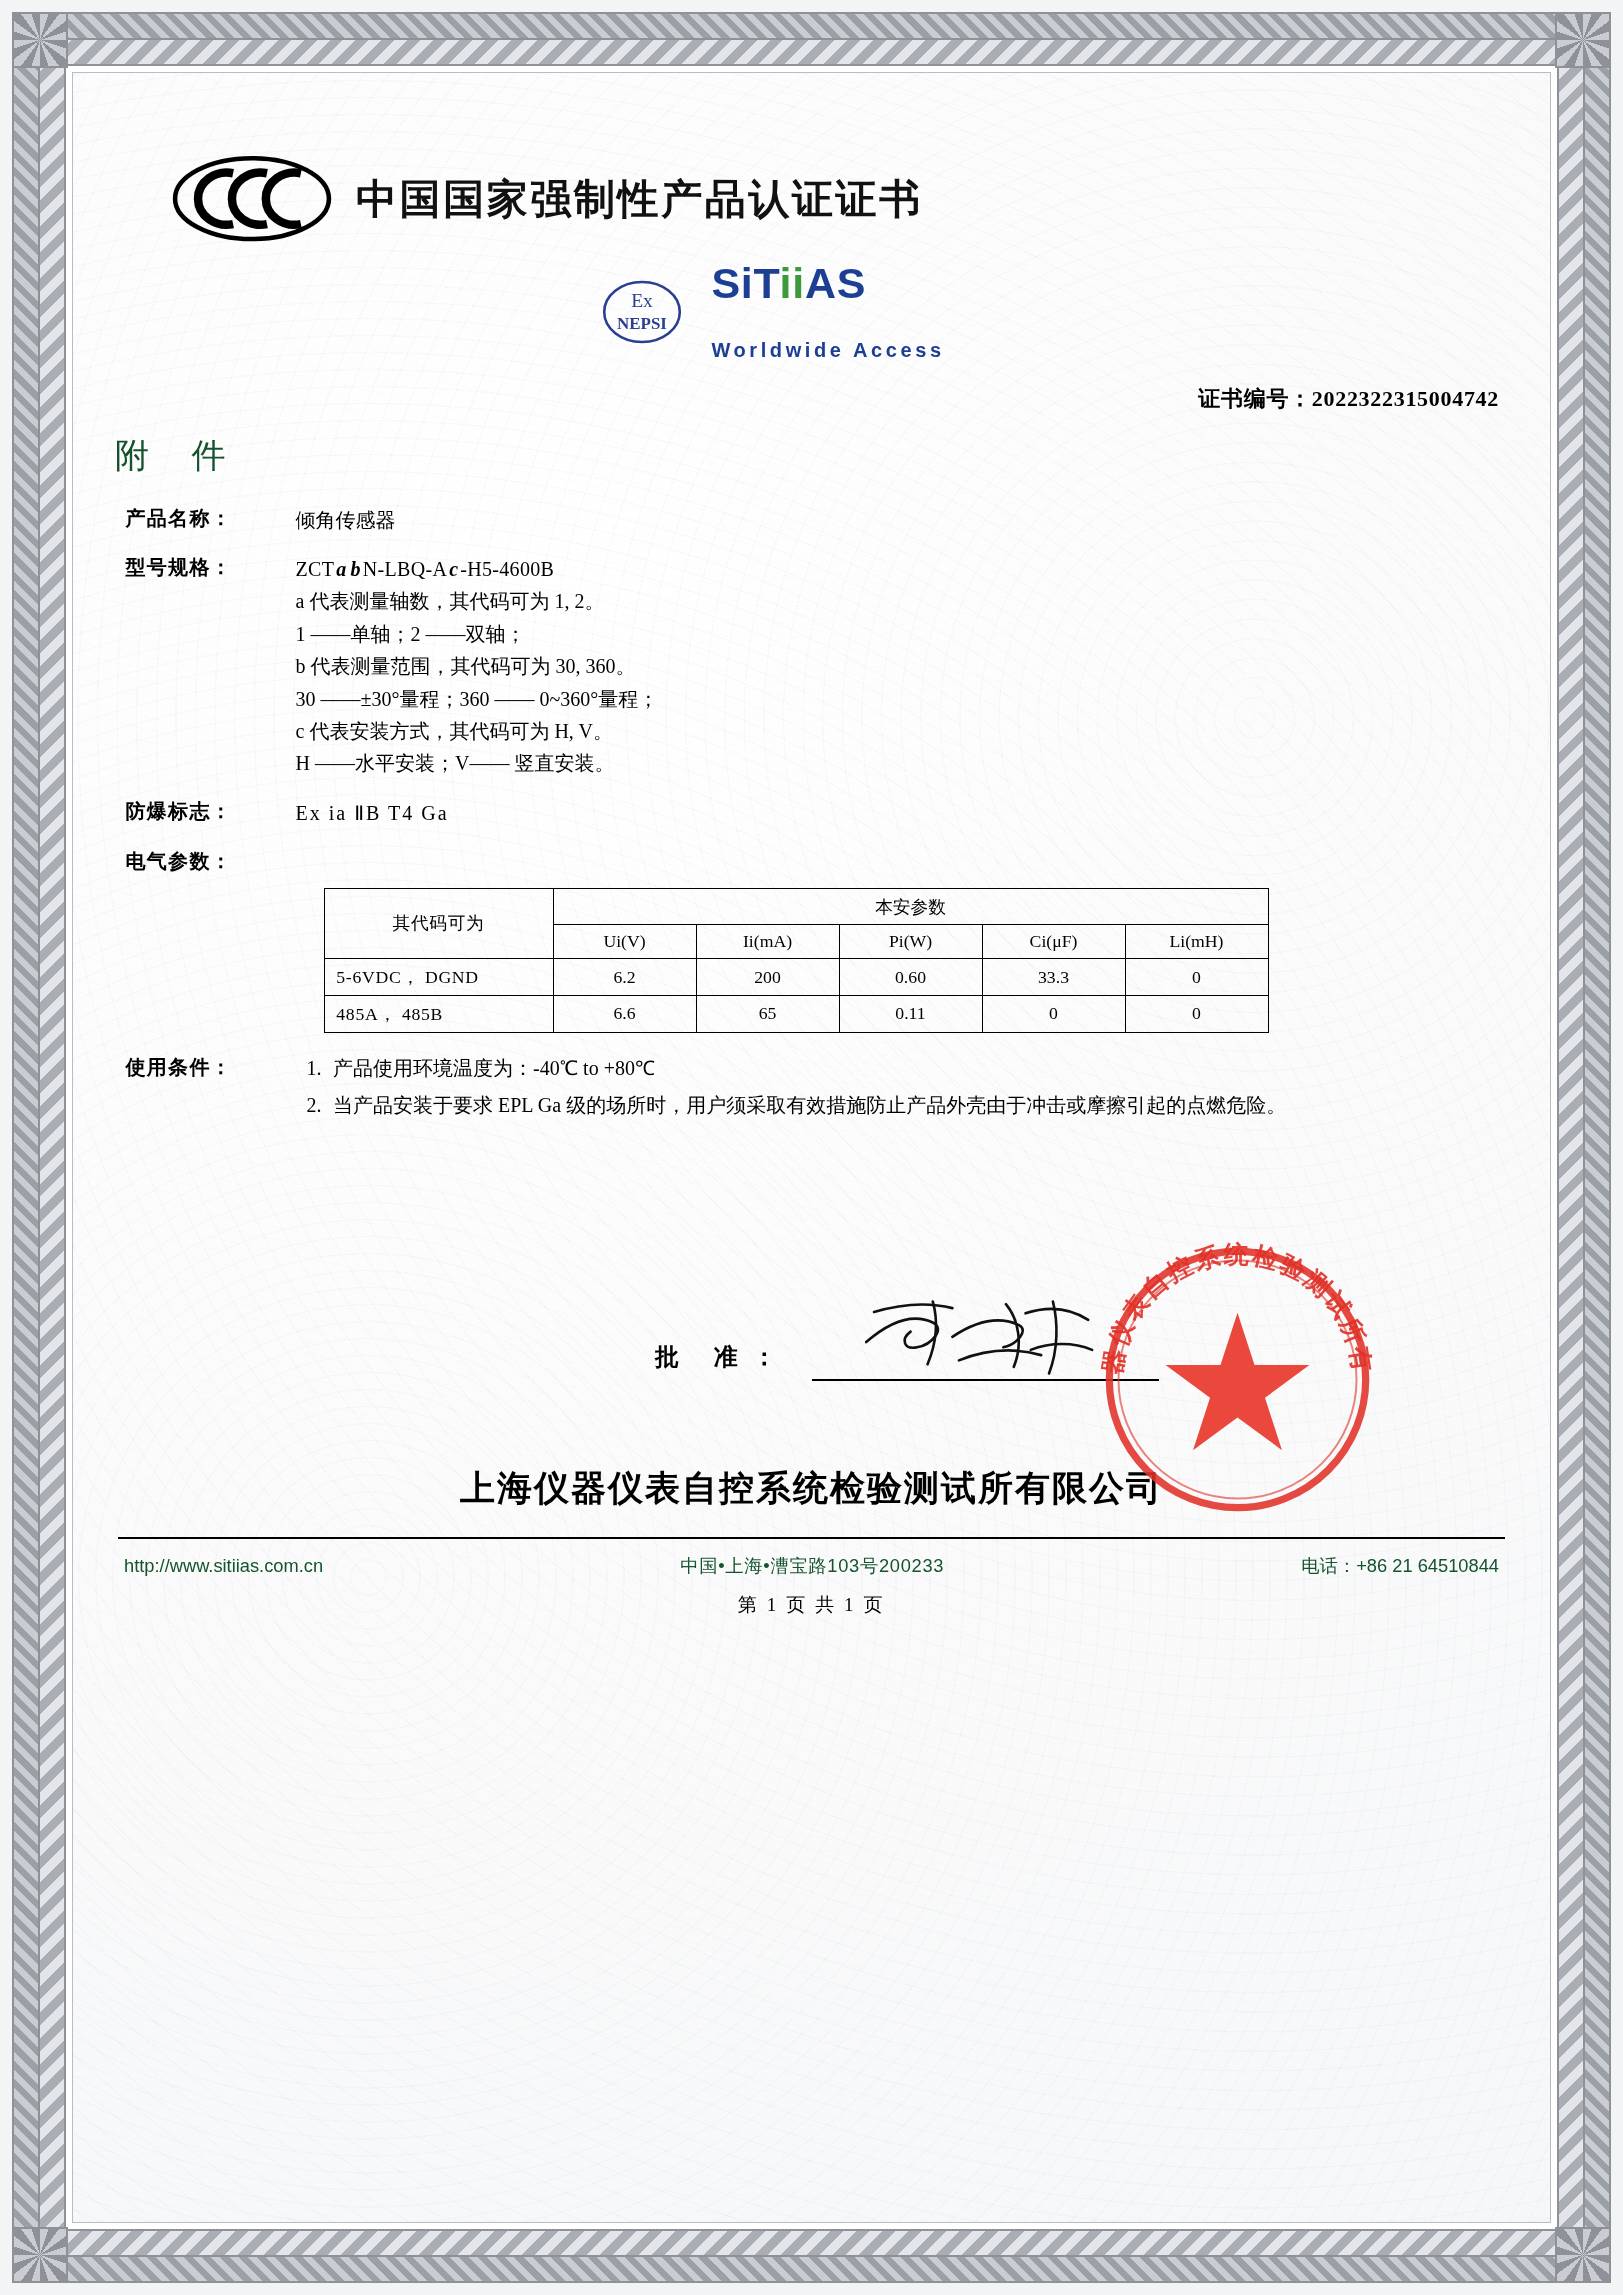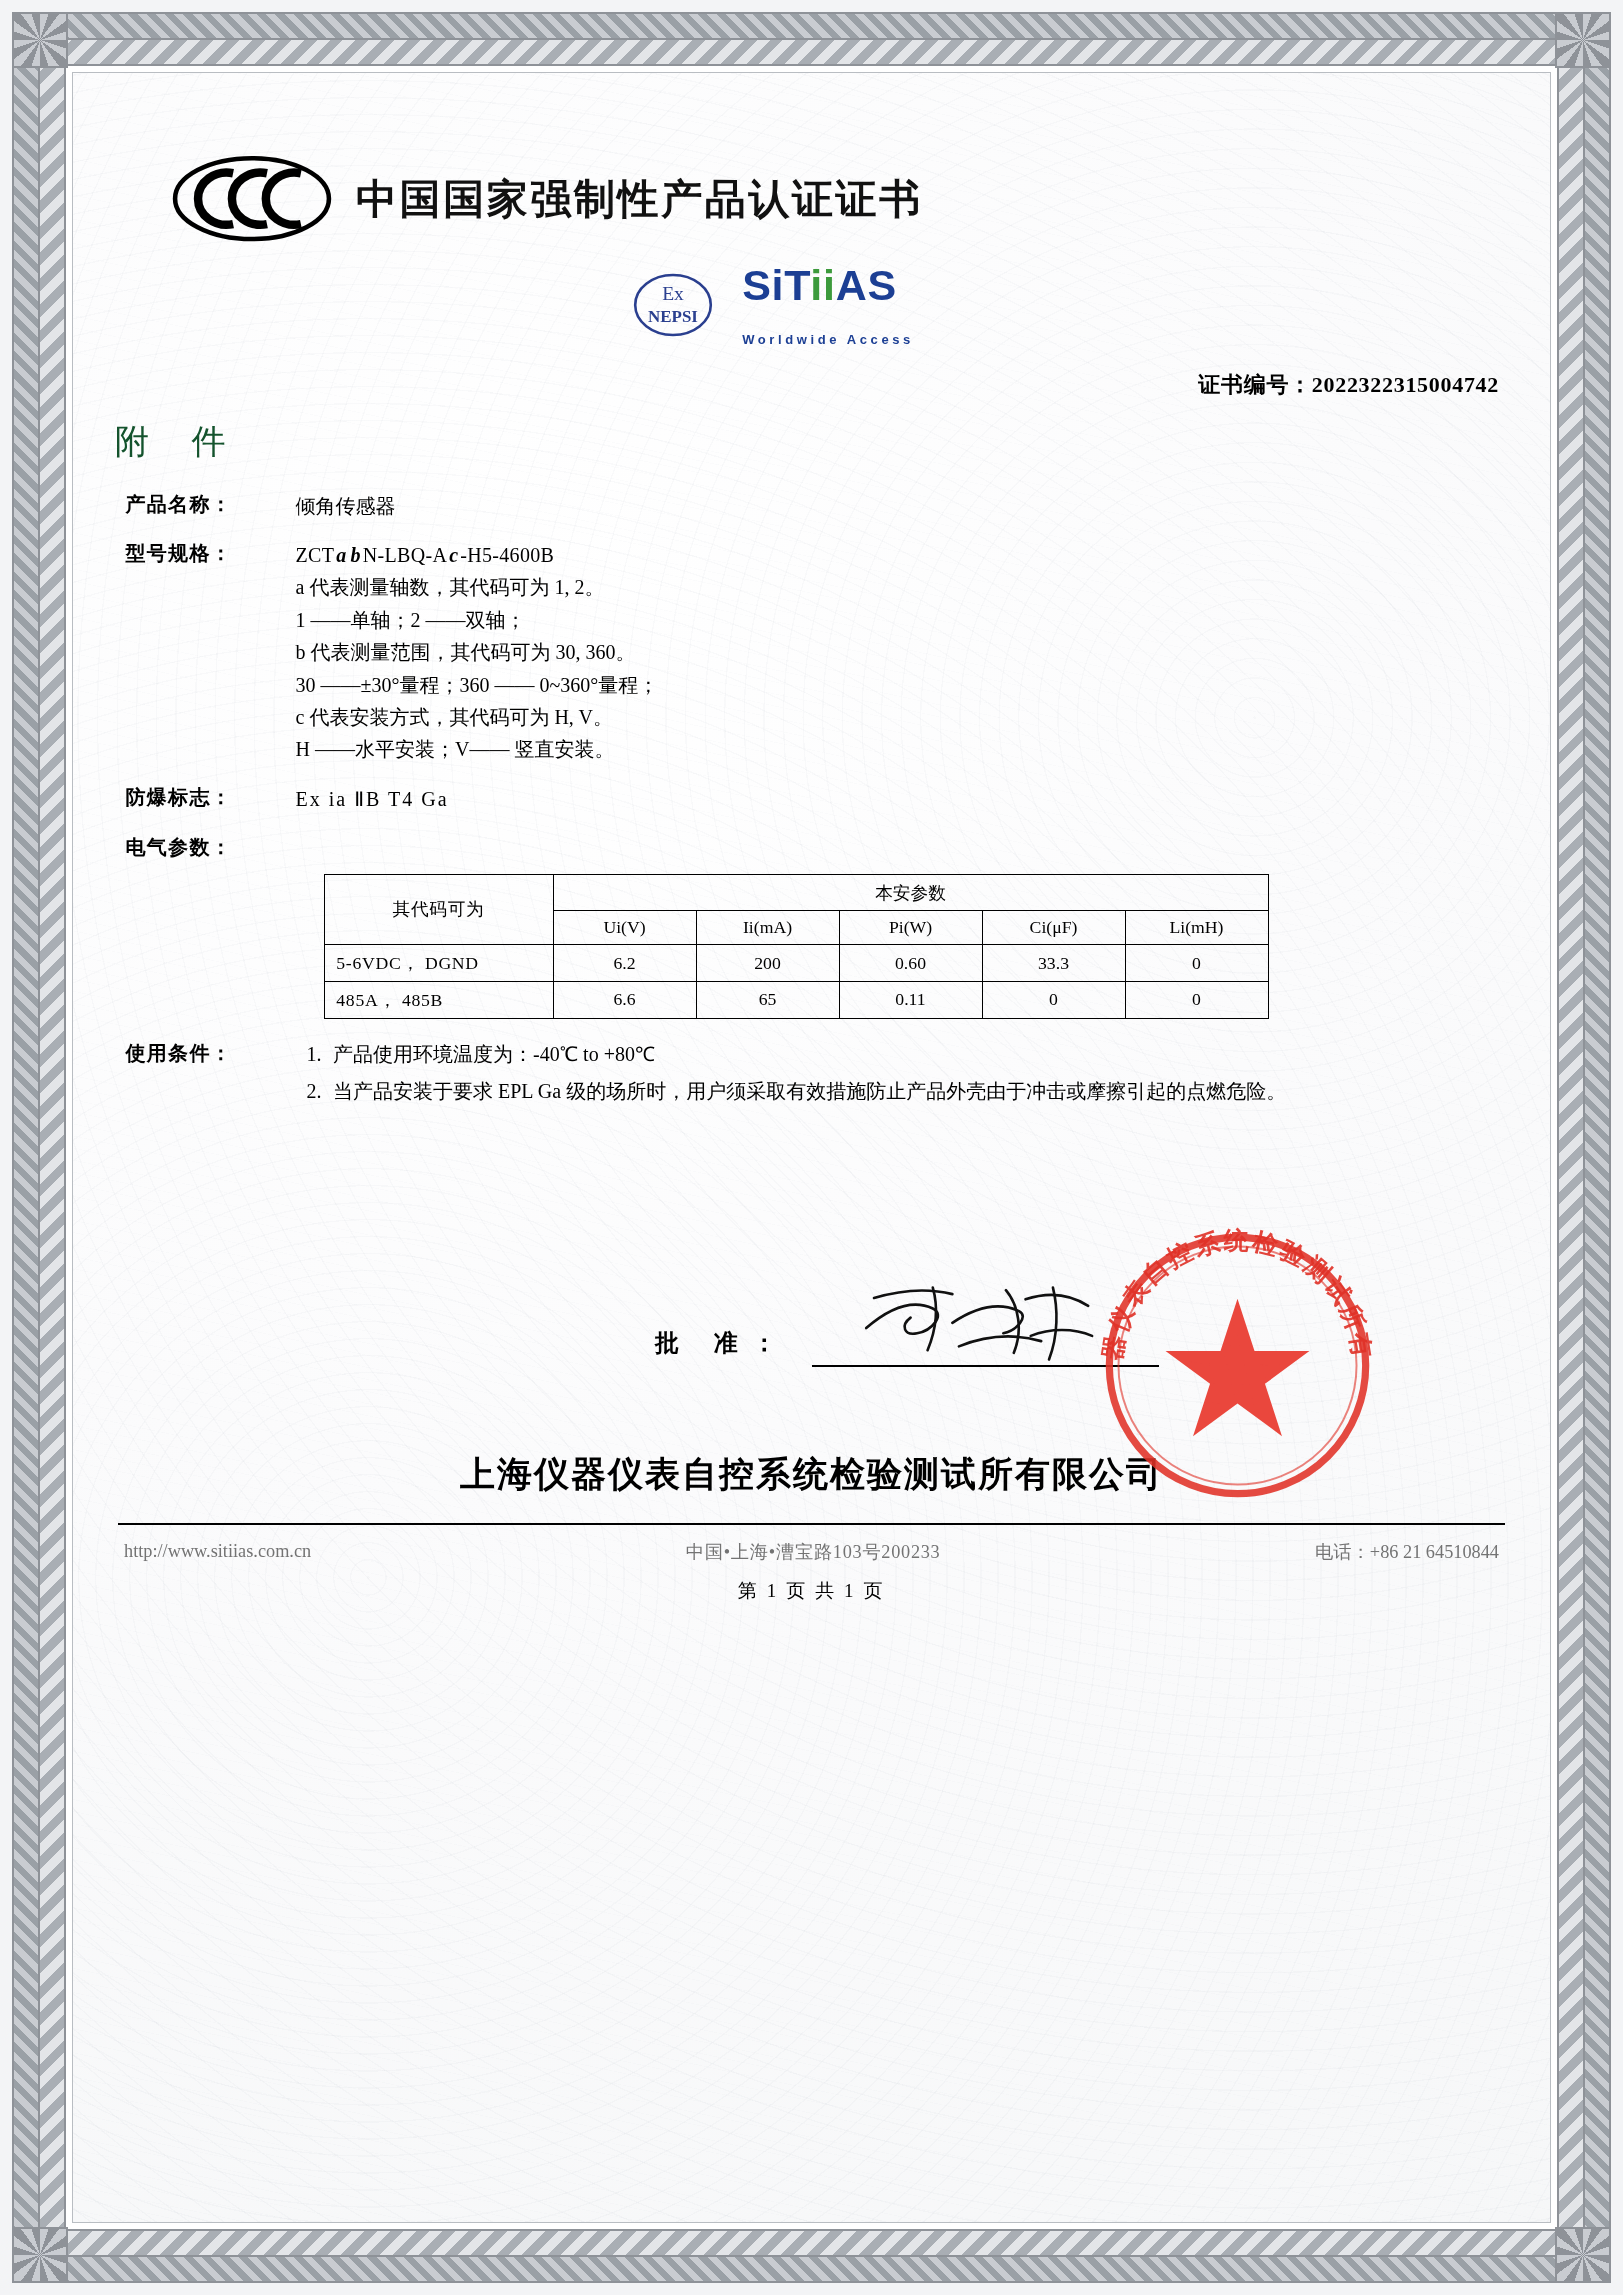--- a/index.html
+++ b/index.html
@@ -118,25 +118,25 @@
   .sitiias-word {
     font-family: "Liberation Sans", sans-serif;
     font-weight: bold;
     font-size: 43px;
     letter-spacing: 0.7px;
     line-height: 1;
   }
   .sitiias-word .b { color: #1c3f94; }
   .sitiias-word .g { color: #3c9a3c; }
   .sitiias-sub {
-    font-size: 13px;
+    font-size: 20px;
     letter-spacing: 3.6px;
     color: #1c3f94;
     font-weight: bold;
-    margin-top: 7px;
+    margin-top: 16px;
   }
 
   .cert-no {
     text-align: right;
     padding-right: 26px;
     margin-top: 22px;
     font-family: "Liberation Serif", serif;
     font-weight: bold;
     font-size: 22px;
     letter-spacing: 0.7px;
@@ -263,23 +263,23 @@
   }
   .rule {
     margin: 25px 19.6px 0 19.6px;
     height: 1.3px; background: #000;
   }
   .footer-line {
     display: flex;
     justify-content: space-between;
     align-items: center;
     padding: 14.4px 26px 0 26px;
-    font-family: Liberation Serif, serif;
+    font-family: Liberation Sans, sans-serif;
     font-size: 18.3px;
-    color: #737373;
+    color: #14532d;
   }
   .footer-line .mid { letter-spacing: 0.7px; }
   .page-no {
     text-align: center;
     margin-top: 14.4px;
     font-family: "Liberation Serif", serif;
     font-size: 19px;
     letter-spacing: 2.6px;
     color: #000;
   }

